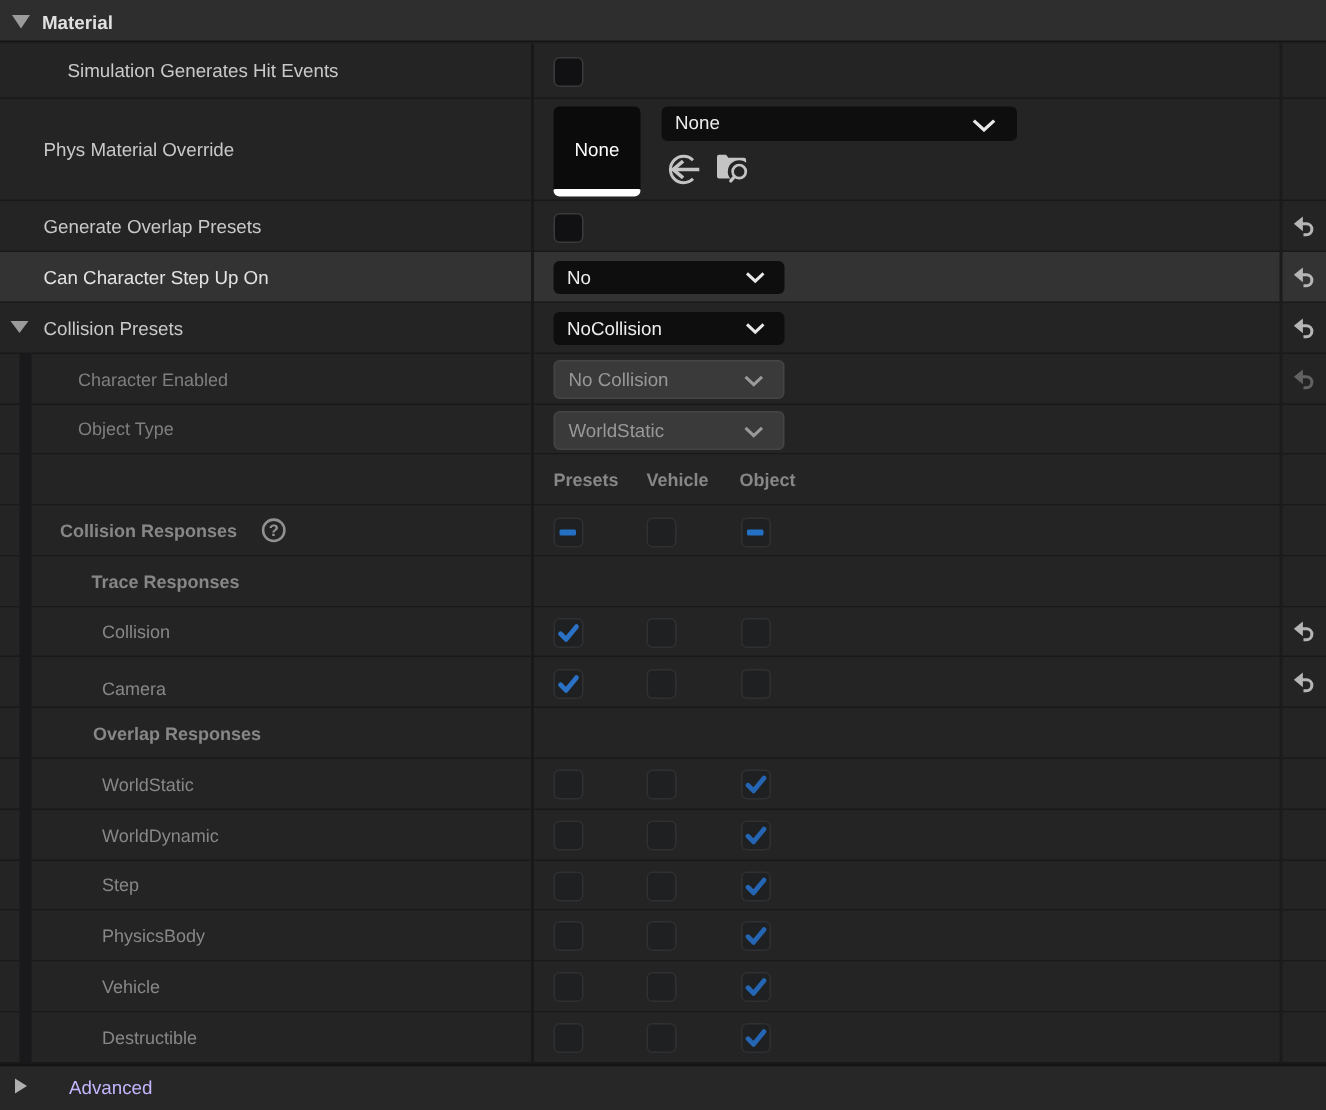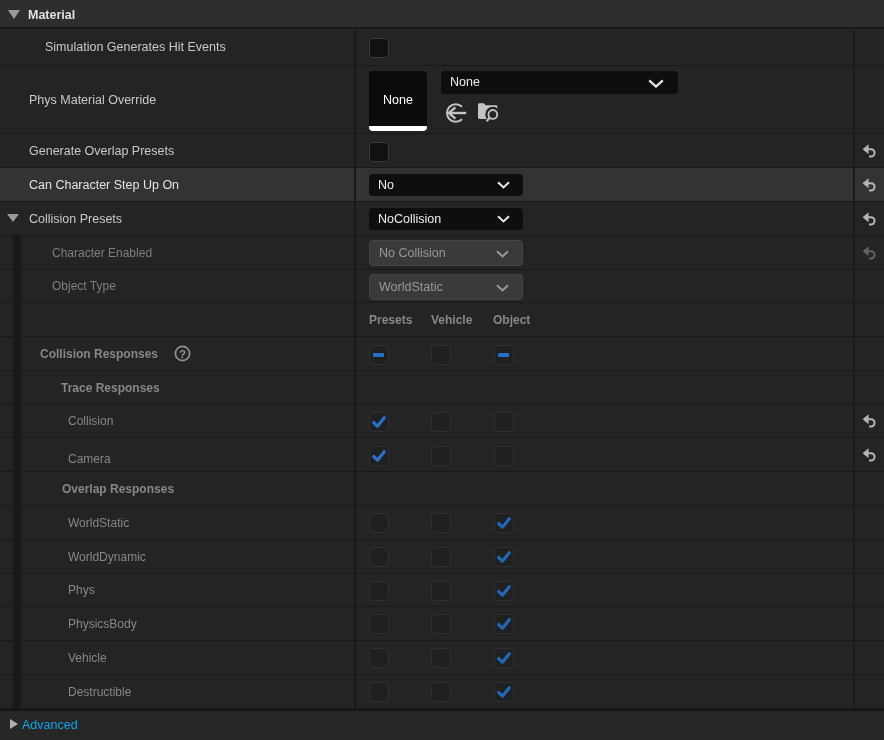--- a/index.html
+++ b/index.html
@@ -149,21 +149,21 @@
 
 <div class="row" style="top:540px;height:34px"></div>
 <div class="nm sub" style="left:68px;top:540px;line-height:34px">WorldDynamic</div>
 <div class="cbg" style="left:369px;top:547px"></div>
 <div class="cbg" style="left:431px;top:547px"></div>
 <div class="cbg" style="left:494px;top:547px"><svg width="18" height="18" viewBox="0 0 17 17">
       <path d="M3.5 9 L7 12.5 L13.5 4.5" stroke="#2566b4" stroke-width="3" fill="none" stroke-linecap="round" stroke-linejoin="round"></path>
     </svg></div>
 
 <div class="row" style="top:574px;height:33px"></div>
-<div class="nm sub" style="left:68px;top:574px;line-height:33px">Phys</div>
+<div class="nm sub" style="left:68px;top:574px;line-height:33px">Step</div>
 <div class="cbg" style="left:369px;top:581px"></div>
 <div class="cbg" style="left:431px;top:581px"></div>
 <div class="cbg" style="left:494px;top:581px"><svg width="18" height="18" viewBox="0 0 17 17">
       <path d="M3.5 9 L7 12.5 L13.5 4.5" stroke="#2566b4" stroke-width="3" fill="none" stroke-linecap="round" stroke-linejoin="round"></path>
     </svg></div>
 
 <div class="row" style="top:607px;height:34px"></div>
 <div class="nm sub" style="left:68px;top:607px;line-height:34px">PhysicsBody</div>
 <div class="cbg" style="left:369px;top:614px"></div>
 <div class="cbg" style="left:431px;top:614px"></div>
@@ -183,21 +183,21 @@
 <div class="nm sub" style="left:68px;top:675px;line-height:34px">Destructible</div>
 <div class="cbg" style="left:369px;top:682px"></div>
 <div class="cbg" style="left:431px;top:682px"></div>
 <div class="cbg" style="left:494px;top:682px"><svg width="18" height="18" viewBox="0 0 17 17">
       <path d="M3.5 9 L7 12.5 L13.5 4.5" stroke="#2566b4" stroke-width="3" fill="none" stroke-linecap="round" stroke-linejoin="round"></path>
     </svg></div>
 
 <div class="abs" style="left:0;top:709px;width:884px;height:2px;background:#141414"></div>
 <div class="abs" style="left:0;top:711px;width:884px;height:29px;background:#272727"></div>
 <div class="abs" style="left:10px;top:719px;width:0;height:0;border-top:5.5px solid transparent;border-bottom:5.5px solid transparent;border-left:8px solid #b0b0b0"></div>
-<div class="nm" style="left:22px;top:711px;line-height:29px;color:#0ea5e9">Advanced</div>
+<div class="nm" style="left:46px;top:711px;line-height:29px;color:#c4b5fd">Advanced</div>
 
 <div class="abs" style="left:354px;top:29px;width:1.5px;height:680px;background:#191919"></div>
 <div class="abs" style="left:853px;top:29px;width:2px;height:680px;background:#1b1b1b"></div>
 
 <div class="abs" style="left:13px;top:236px;width:8px;height:473px;background:#19191b"></div>
 
 <svg class="reset" style="top:143px" viewBox="0 0 14 14">
     <path d="M1 5.8 L6.6 1.2 V10.4 Z" fill="#b5b5b5"></path>
     <path d="M5 5.8 H8.8 A3.4 3.4 0 0 1 8.8 12.6 H7" fill="none" stroke="#b5b5b5" stroke-width="1.9"></path>
   </svg>

